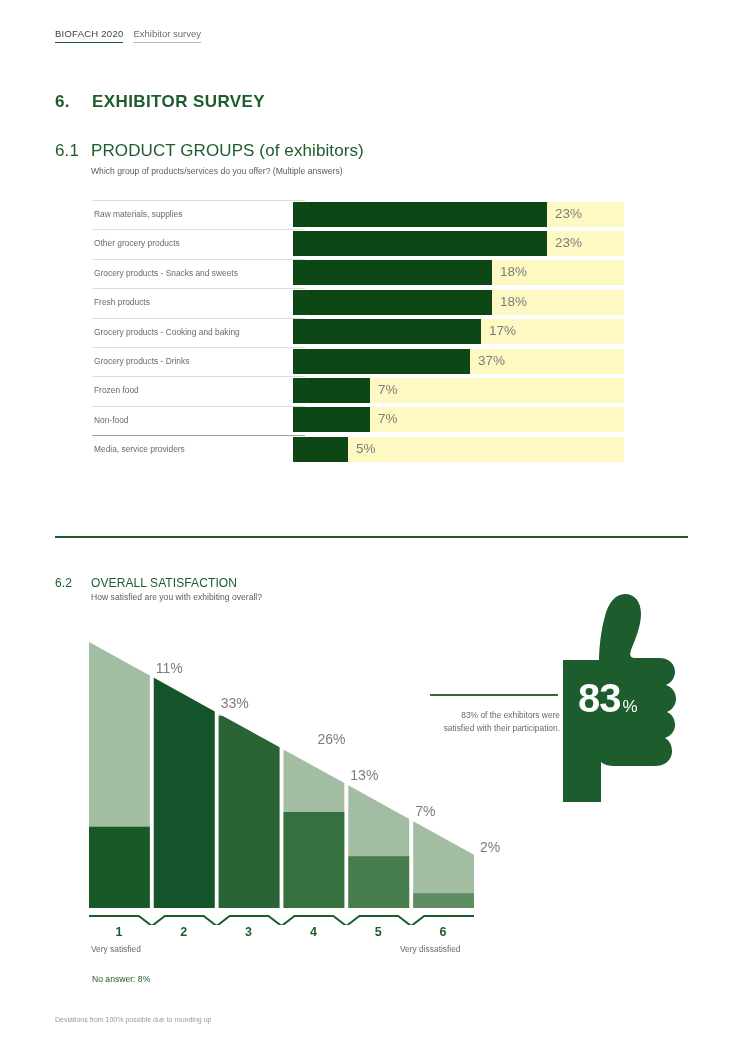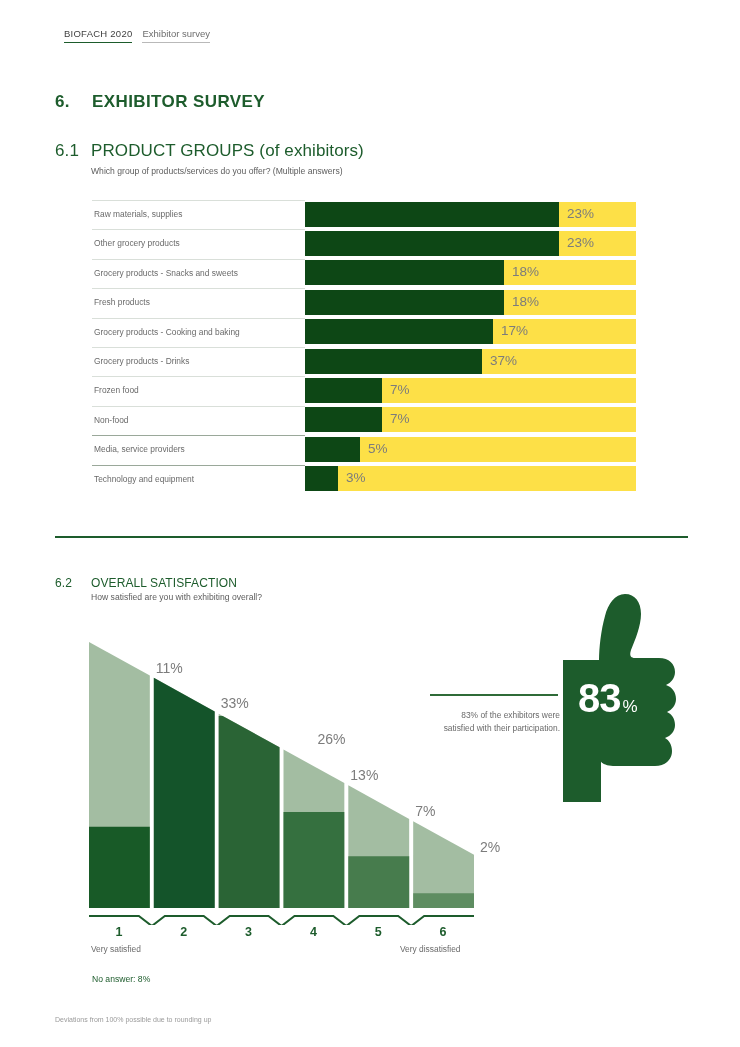--- a/index.html
+++ b/index.html
@@ -7,21 +7,21 @@
     width:740px; height:1047px;
     background:#ffffff;
     font-family:"Liberation Sans", sans-serif;
     color:#4a4a4a;
     position:relative;
     overflow:hidden;
   }
   .page{position:relative;width:740px;height:1047px;}
 
   
-  .header{position:absolute;left:64px;top:28px;display:flex;align-items:flex-end;gap:10px;}
+  .header{position:absolute;left:55px;top:28px;display:flex;align-items:flex-end;gap:10px;}
   .hdr-brand{
     font-size:9.5px; letter-spacing:.25px; color:#3f3f3f;
     border-bottom:1.6px solid #1d5c2c; padding-bottom:3px;
   }
   .hdr-sub{
     font-size:9.5px; color:#6d6d6d;
     border-bottom:1.6px solid #b9b9b9; padding-bottom:3px;
   }
 
   
@@ -37,21 +37,21 @@
 
   
   .pg-chart{position:absolute;left:92px;top:200px;width:544px;}
   .pg-row{position:relative;height:29.4px;}
   .pg-sep{position:absolute;left:0;top:0;width:213px;height:1px;background:#d9dfd9;}
   .pg-row.strong .pg-sep{background:#9aa89a;}
   .pg-label{
     position:absolute;left:2px;top:9px;font-size:8.4px;color:#6a6a6a;white-space:nowrap;
   }
   .pg-track{
-    position:absolute;left:213px;top:1.6px;width:331px;height:25px;background:#fde047;
+    position:absolute;left:201px;top:1.6px;width:331px;height:25px;background:#fef9c3;
   }
   .pg-fill{position:absolute;left:0;top:0;height:100%;background:#0d4715;}
   .pg-val{position:absolute;top:4px;font-size:13.5px;color:#7c7c7c;}
 
   
   .divider{position:absolute;left:55px;top:536px;width:633px;height:2.4px;background:#1d5c2c;}
 
   
   .sat{position:absolute;left:0;top:625px;width:740px;height:300px;}
   .sat svg{display:block;}
@@ -163,28 +163,20 @@
           <div class="pg-fill" style="width: 77px;"></div>
           <div class="pg-val" style="left: 85px;">7%</div>
         </div>
       </div>
       <div class="pg-row strong">
         <div class="pg-sep"></div>
         <div class="pg-label">Media, service providers</div>
         <div class="pg-track">
           <div class="pg-fill" style="width: 55px;"></div>
           <div class="pg-val" style="left: 63px;">5%</div>
-        </div>
-      </div>
-      <div class="pg-row strong">
-        <div class="pg-sep"></div>
-        <div class="pg-label">Technology and equipment</div>
-        <div class="pg-track">
-          <div class="pg-fill" style="width: 33px;"></div>
-          <div class="pg-val" style="left: 41px;">3%</div>
         </div>
       </div>
     </div>
 
   <div class="divider"></div>
 
   <div class="sec-title" id="sec62">
     <span class="sec-num">6.2</span>
     <span>OVERALL SATISFACTION</span>
   </div>

